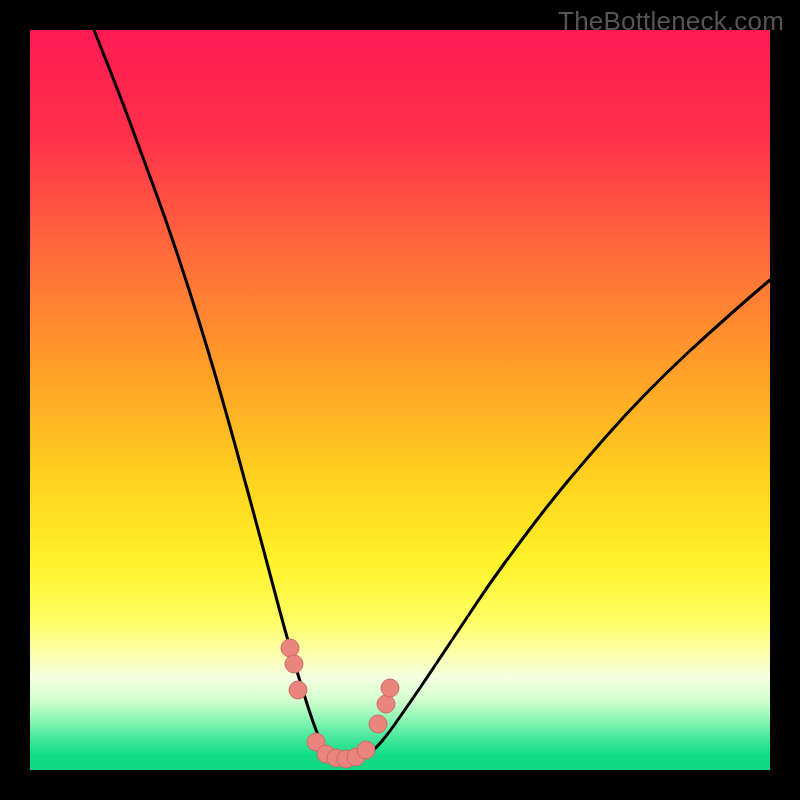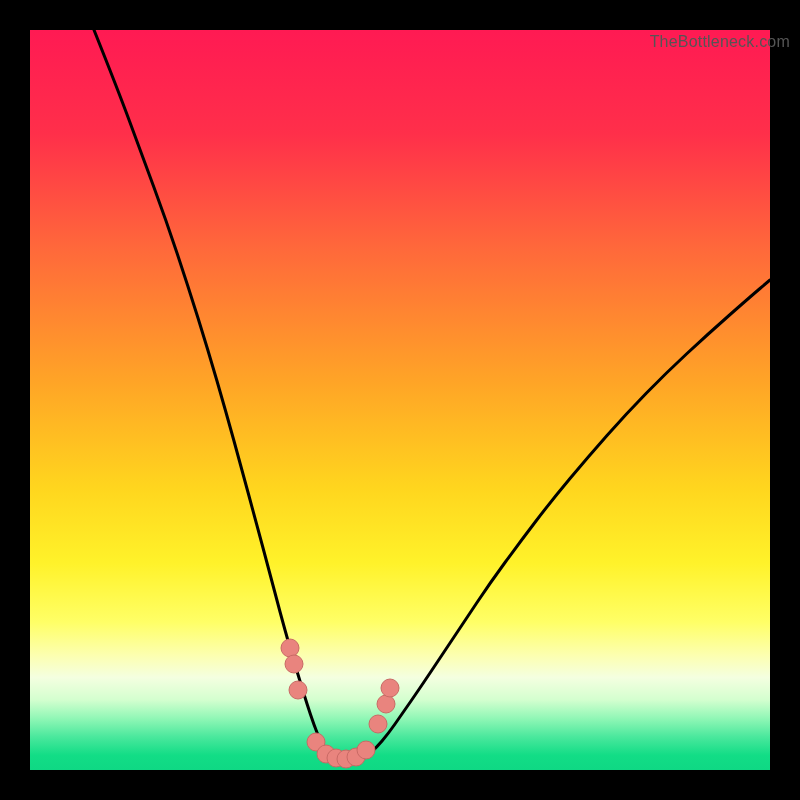--- a/index.html
+++ b/index.html
@@ -26,27 +26,26 @@
     overflow: hidden;
   }
   .gradient {
     position: absolute;
     left: 0; top: 0;
     width: 100%; height: 100%;
   }
   .watermark {
     position: absolute;
     top: 6px;
-    right: 10px;
+    right: 16px;
     color: #555;
-    font-size: 16px;
+    font-size: 26px;
     font-weight: 500;
     letter-spacing: 0.2px;
     user-select: none;
-    margin-top: 27px;
   }
   svg.curves {
     position: absolute;
     left: 0; top: 0;
     width: 100%;
     height: 100%;
   }
 </style>
 </head>
 <body>

